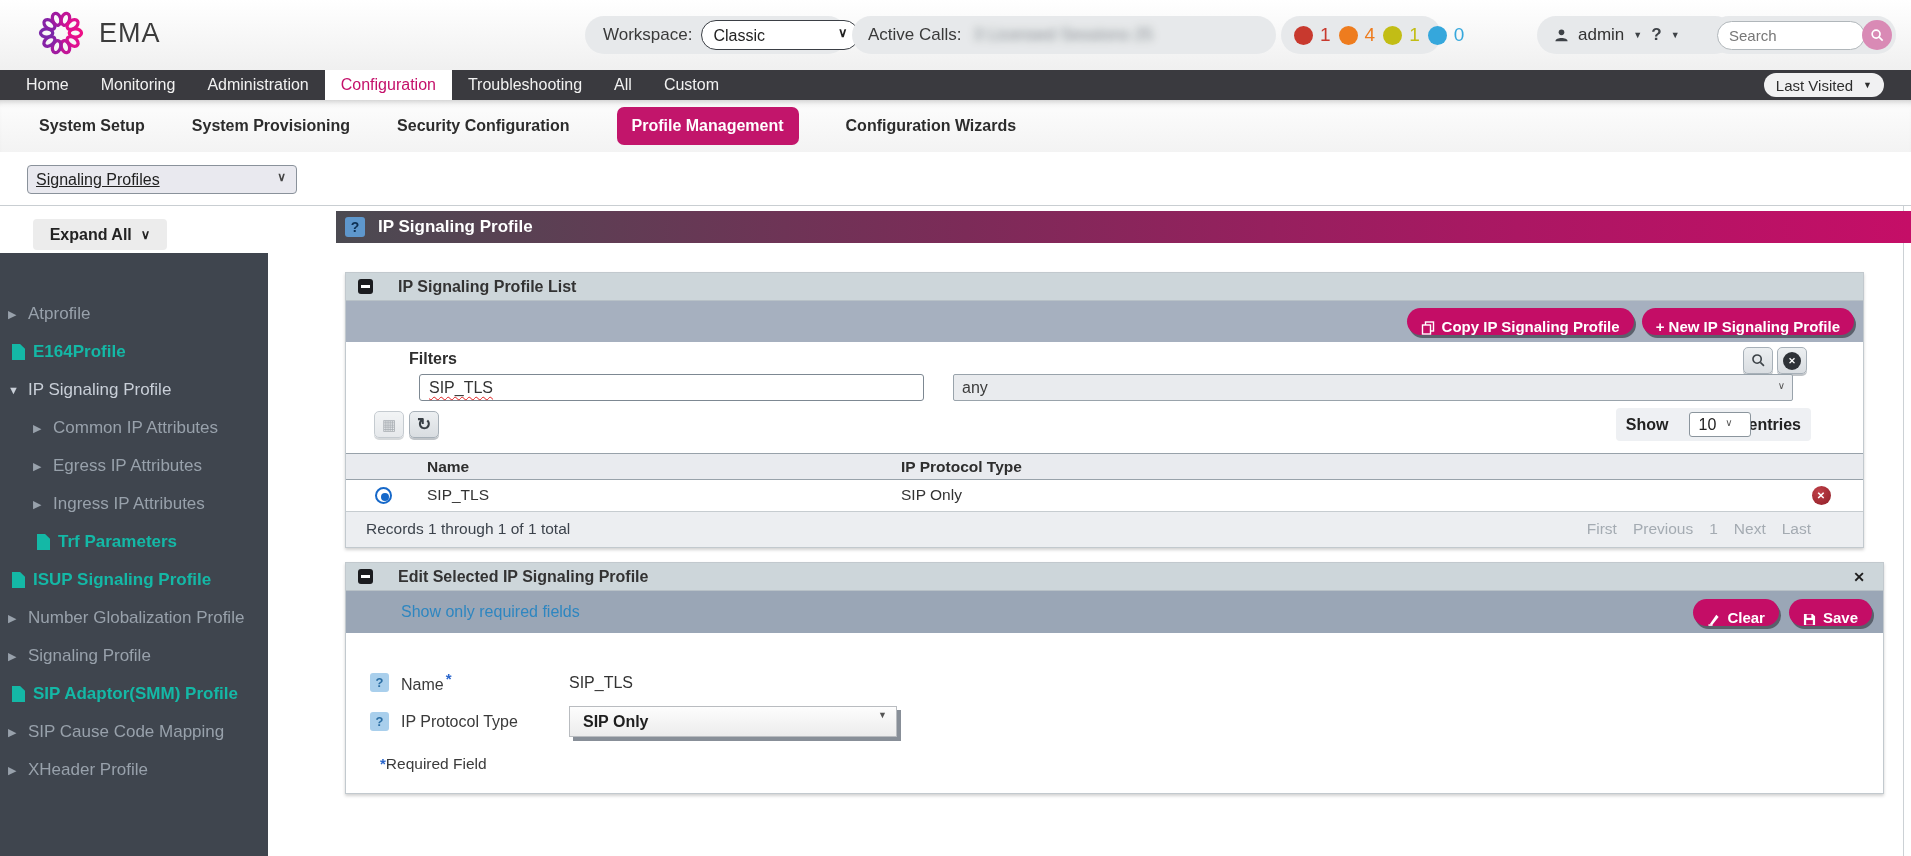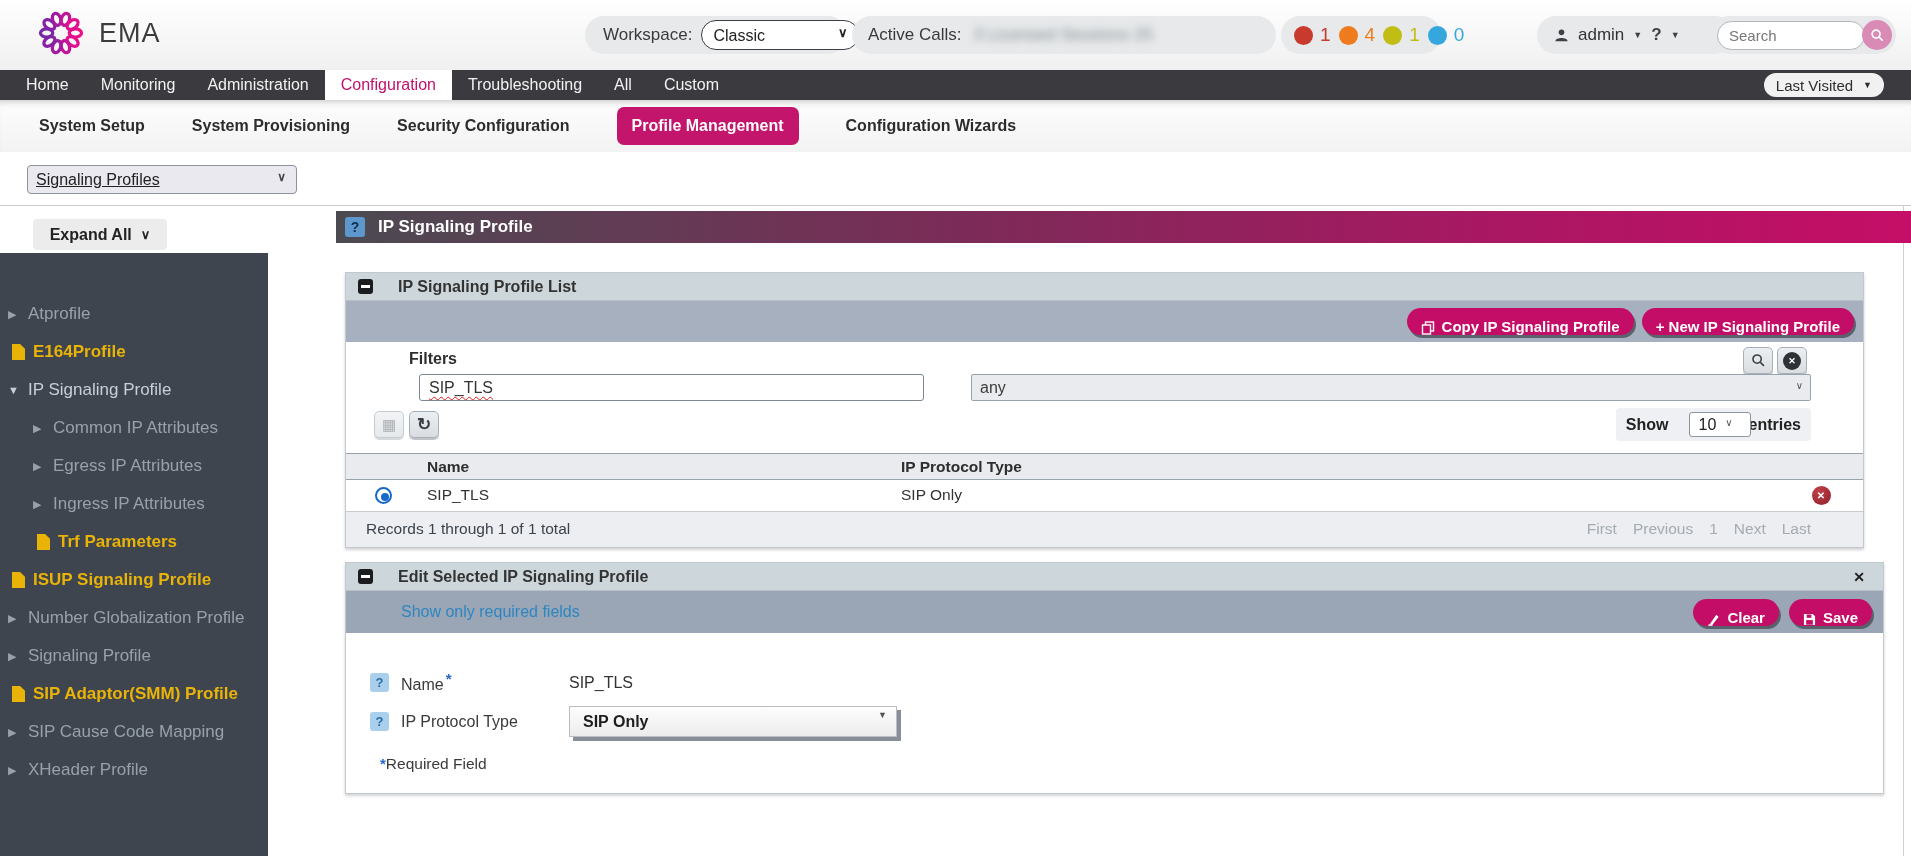--- a/index.html
+++ b/index.html
@@ -56,21 +56,21 @@
 
   .expand-btn { position:absolute; left:33px; top:13px; width:134px; height:31px; background:#ececec; border:none; border-radius:4px; font-family:inherit; font-weight:bold; font-size:16px; color:#222; display:flex; align-items:center; justify-content:center; gap:9px; }
   .ea-chev { font-size:13px; font-weight:bold; }
 
   .sidebar { position:absolute; left:0; top:47px; width:268px; bottom:0; background:#3f454e; padding-top:42px; overflow:hidden; }
   .tree-item { height:38px; display:flex; align-items:center; font-size:17px; color:#98a1ab; cursor:default; }
   .tree-item.level0 { padding-left:8px; }
   .tree-item.level0.has-file { padding-left:12px; }
   .tree-item.level1 { padding-left:33px; }
   .tree-item.level1.has-file { padding-left:37px; }
-  .tree-item.bold { font-weight:bold; color:#eab308;align-items:center; }
+  .tree-item.bold { font-weight:bold; color:#14b8a6;align-items:center; }
   .tree-item.active { color:#c9cfd8; }
   .tree-arrow { width:20px; font-size:11px; flex:none; }
   .file-icon { width:13px; height:16px; background:currentColor; clip-path:polygon(0 0,62% 0,100% 30%,100% 100%,0 100%); margin-right:8px; flex:none; }
 
   .titlebar { position:absolute; left:336px; right:0; top:5px; height:32px; background:linear-gradient(90deg,#4b4a51 0%,#7c2b58 40%,#ab1763 75%,#c50e67 100%); display:flex; align-items:center; padding-left:9px; gap:13px; }
   .help-badge { width:20px; height:20px; border-radius:3px; background:#5e97cc; color:#0d2f52; font-weight:bold; font-size:14px; display:flex; align-items:center; justify-content:center; flex:none; }
   .help-badge.small { width:19px; height:19px; background:#a9cfec; color:#2b6ea3; font-size:13px; }
   .titlebar-title { color:#fff; font-weight:bold; font-size:17px; }
 
   .panel { position:absolute; left:345px; background:#fff; border:1px solid #c2c9ce; box-shadow:0 2px 3px rgba(0,0,0,.18); }
@@ -88,21 +88,21 @@
   .req-link { font-size:16px; color:#2e86c0; }
 
   .filters-zone { padding:8px 0 0 28px; position:relative; }
   .filters-label { margin-left:35px; font-weight:bold; font-size:16px; color:#2e2e2e; display:inline-block; }
   .filter-btns { position:absolute; right:56px; top:5px; display:flex; gap:4px; }
   .icon-btn { width:30px; height:27px; background:linear-gradient(#eceff1,#d9dde1); border:1px solid #a7b0b8; border-radius:5px; display:flex; align-items:center; justify-content:center; box-shadow:0 2px 0 rgba(130,138,146,.5); padding:0; }
   .clear-circle { width:18px; height:18px; border-radius:50%; background:#2e3237; color:#fff; font-size:9px; font-weight:bold; display:flex; align-items:center; justify-content:center; }
   .filter-inputs { margin-left:45px; margin-top:6px; display:flex; }
   .faux-input { width:505px; height:27px; border:1px solid #7d8892; border-radius:3px; background:#fff; display:flex; align-items:center; padding:0 9px; font-size:16px; color:#333; }
   .wavy { text-decoration:underline wavy #e02020 1px; text-underline-offset:3px; }
-  .any-wrap { position:relative; margin-left:19px; width:868px; height:27px;padding-left:28px; }
+  .any-wrap { position:relative; margin-left:1px; width:868px; height:27px;padding-left:28px; }
   .any-select { width:100%; height:100%; background:#e9ebee; border:1px solid #99a3ab; border-radius:2px; font-size:16px; color:#3c3c3c; padding:0 20px 0 8px; }
   .any-chev { right:8px; top:6px; font-size:10px; color:#555; font-weight:normal; }
   .list-controls { margin-top:7px; display:flex; align-items:center; }
   .grid-glyph { font-size:15px; color:#7a828a; }
   .refresh-glyph { font-size:17px; font-weight:bold; color:#383e44; }
   .icon-btn.dim { opacity:.65; }
   .show-entries { margin-left:auto; margin-right:52px; display:flex; align-items:center; gap:9px; background:#eef0f3; border-radius:4px; padding:4px 10px; font-weight:bold; font-size:16px; color:#222; }
   .show-wrap { position:relative; width:62px; height:25px; }
   .show-select { width:100%; height:100%; background:#fff; border:1px solid #8b959d; border-radius:3px; font-size:16px; padding:0 18px 0 9px; color:#222;margin-left:11px; }
   .show-chev { right:7px; top:5px; font-size:10px; color:#555; font-weight:normal; }

